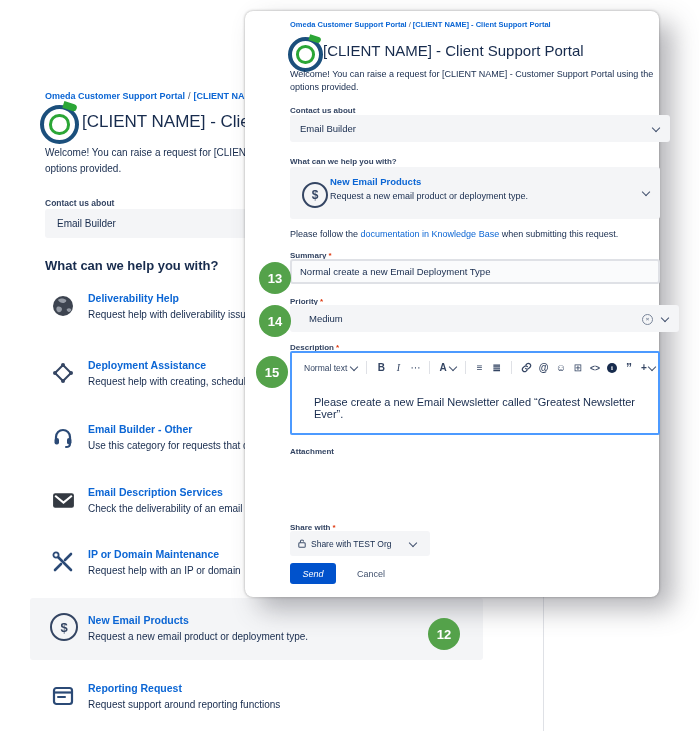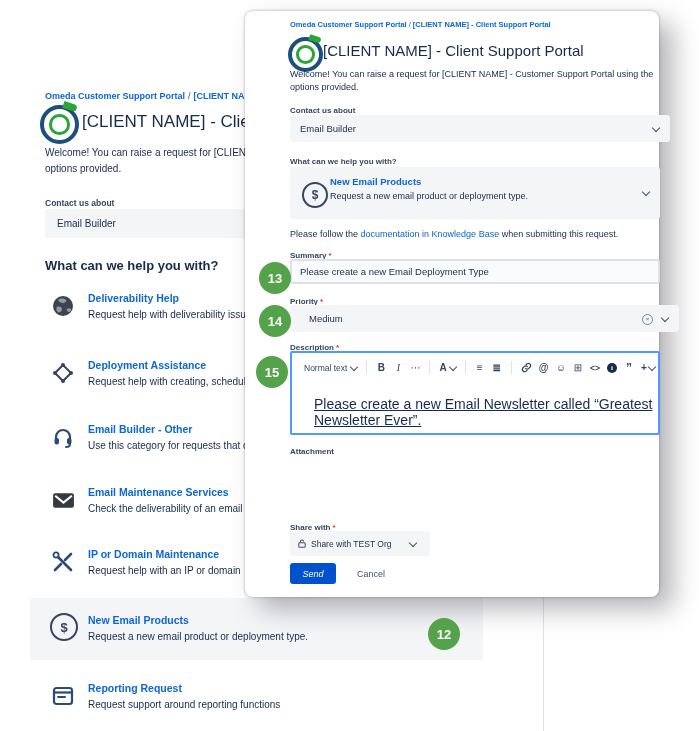--- a/index.html
+++ b/index.html
@@ -63,21 +63,21 @@
   .editor{border:2px solid #4c9aff;border-radius:2px;box-sizing:border-box;background:#fff;}
   .tbar{display:flex;align-items:center;gap:7px;padding:8px 0 0 12px;color:#344563;font-size:10px;}
   .tbar .ti{display:flex;align-items:center;justify-content:center;min-width:10px;cursor:pointer;}
   .tbar .sepv{width:1px;height:13px;background:#dfe1e6;margin:0 2px;}
   .tbar .stylebtn{font-size:8.5px;color:#344563;display:flex;align-items:center;gap:4px;}
   .tbar .b{font-weight:bold;} .tbar .i{font-style:italic;font-family:"Liberation Serif",serif;}
   .tbar .info-ic{width:10px;height:10px;border-radius:50%;background:#172b4d;color:#fff;
                  font-size:7px;font-weight:bold;font-family:"Liberation Serif",serif;
                  display:flex;align-items:center;justify-content:center;}
   .tbar .quote{font-weight:bold;font-size:12px;line-height:6px;}
-  .edit-body{padding:22px 0 0 22px;font-size:14px;color:#172b4d;text-decoration:underline;}
+  .edit-body{padding:22px 0 0 22px;font-size:11px;color:#172b4d;}
   .dropzone{border:1.5px dashed #c1c7d0;border-radius:3px;box-sizing:border-box;text-align:center;}
   .dz-text{font-size:9px;color:#344563;margin-top:13px;}
   .browse{display:inline-block;margin-top:7px;background:#f4f5f7;border-radius:3px;
           font-size:8.5px;color:#344563;padding:4px 10px;cursor:pointer;}
   .share-sel{width:132px;height:25px;padding-left:8px;font-size:8.5px;gap:5px;}
   .btn-send{background:#0052cc;color:#fff;border-radius:3px;font-size:9px;
             display:flex;align-items:center;justify-content:center;cursor:pointer;}
   .btn-cancel{font-size:9px;color:#42526e;cursor:pointer;}
 </style>
 </head>
@@ -142,21 +142,21 @@
       <div class="cd">Use this category for requests that do</div>
     </div>
 
     <div class="cat" style="top:418px;">
       <span class="icn">
         <svg width="25" height="25" viewBox="0 0 24 24">
             <rect x="2" y="5" width="20" height="14" rx="2" fill="#343a42"></rect>
             <path d="M4 7.5 L12 14 L20 7.5" fill="none" stroke="#fff" stroke-width="2"></path>
           </svg>
       </span>
-      <div class="ct link">Email Maintenance Services</div>
+      <div class="ct link">Email Description Services</div>
       <div class="cd">Check the deliverability of an email list</div>
     </div>
 
     <div class="cat" style="top:480px;">
       <span class="icn">
         <svg width="24" height="24" viewBox="0 0 24 24">
             <path d="M4 20 L10 14 M14 10 L20 4" fill="none" stroke="#2b4a76" stroke-width="2.6" stroke-linecap="round"></path>
             <path d="M4 4 L20 20" fill="none" stroke="#2b4a76" stroke-width="2.6" stroke-linecap="round"></path>
             <circle cx="5" cy="5" r="2.6" fill="#fff" stroke="#2b4a76" stroke-width="1.8"></circle>
           </svg>
@@ -213,21 +213,21 @@
     </div>
 
     <div class="abs kb" style="left:45px;top:218px;">
       <span>Please follow the </span><span class="link">documentation in Knowledge Base</span><span> when submitting this request.</span>
     </div>
 
     <div class="abs label" style="left:45px;top:240px;">
       <span>Summary</span><span class="req">*</span>
     </div>
     <div class="abs input fld" style="top:248px;height:25px;">
-      <span>Please create a new Email Deployment Type</span>
+      <span>Normal create a new Email Deployment Type</span>
     </div>
 
     <div class="abs label" style="left:45px;top:286px;">
       <span>Priority</span><span class="req">*</span>
     </div>
     <div class="abs select fld" style="top:294px;height:27px;padding-left:19px;">
       <span>Medium</span>
       <span class="clear-ic">×</span>
       <span class="chev sel-chev"></span>
     </div>

